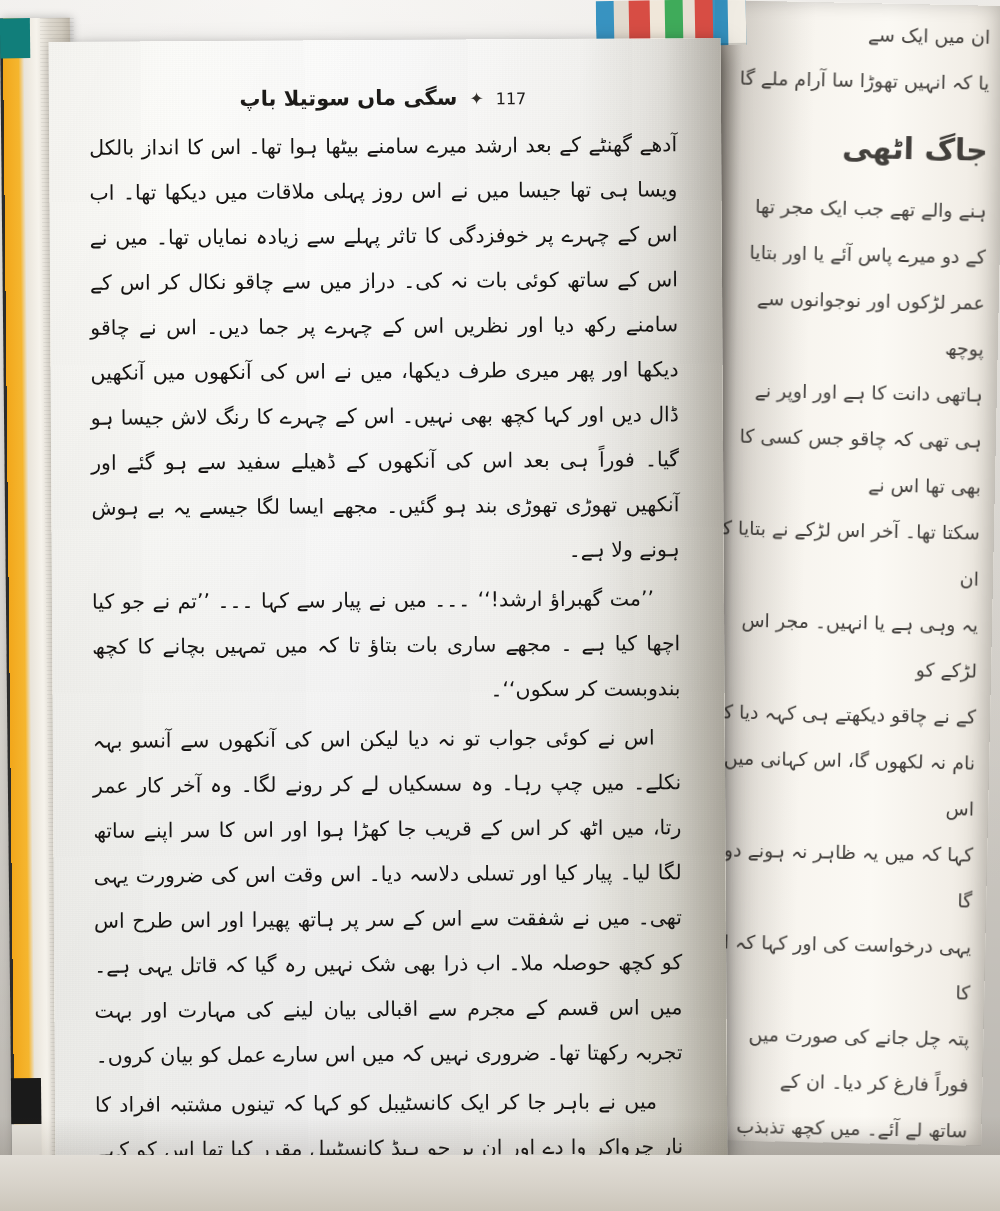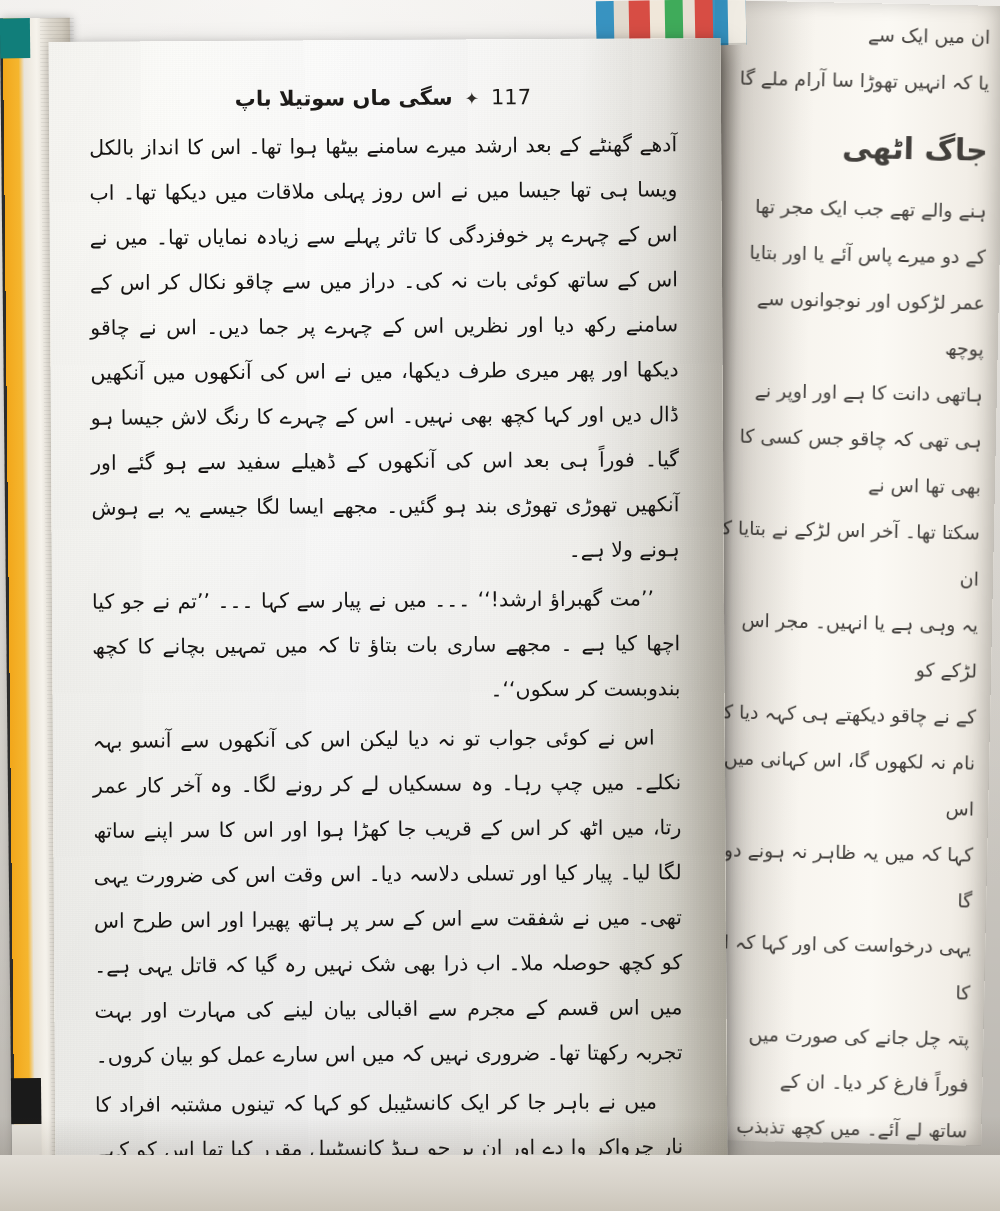--- a/index.html
+++ b/index.html
@@ -192,21 +192,21 @@
   }
   .running-head .rh-title {
     font-weight: bold;
     letter-spacing: 0.5px;
   }
   .running-head .rh-sep {
     font-size: 17px;
     color: #33302c;
   }
   .running-head .rh-page {
-    font-size: 21px;
+    font-size: 16px;
     direction: ltr;
   }
 
   .body-text p {
     margin: 0 0 4px 0;
     font-size: 20.5px;
     line-height: 45px;
     color: #17151300;
     color: #171513;
     text-align: justify;

